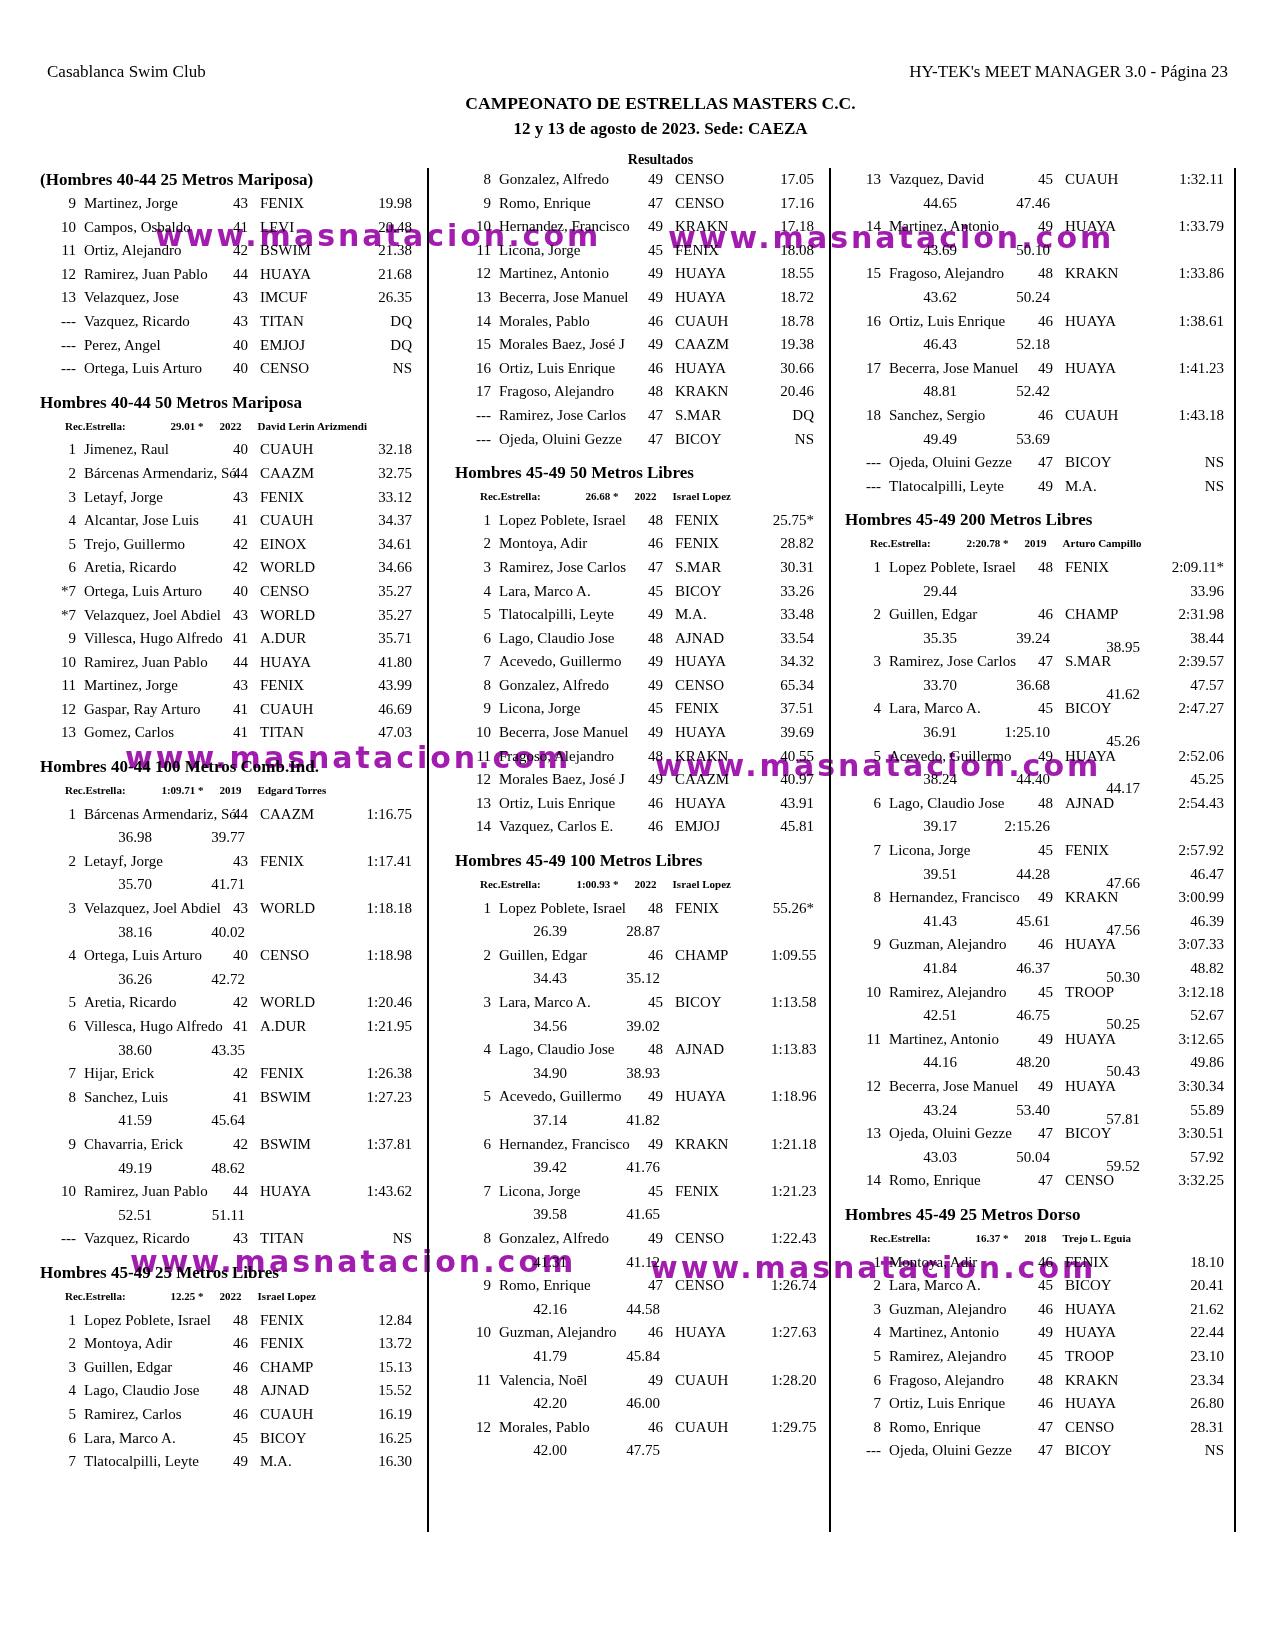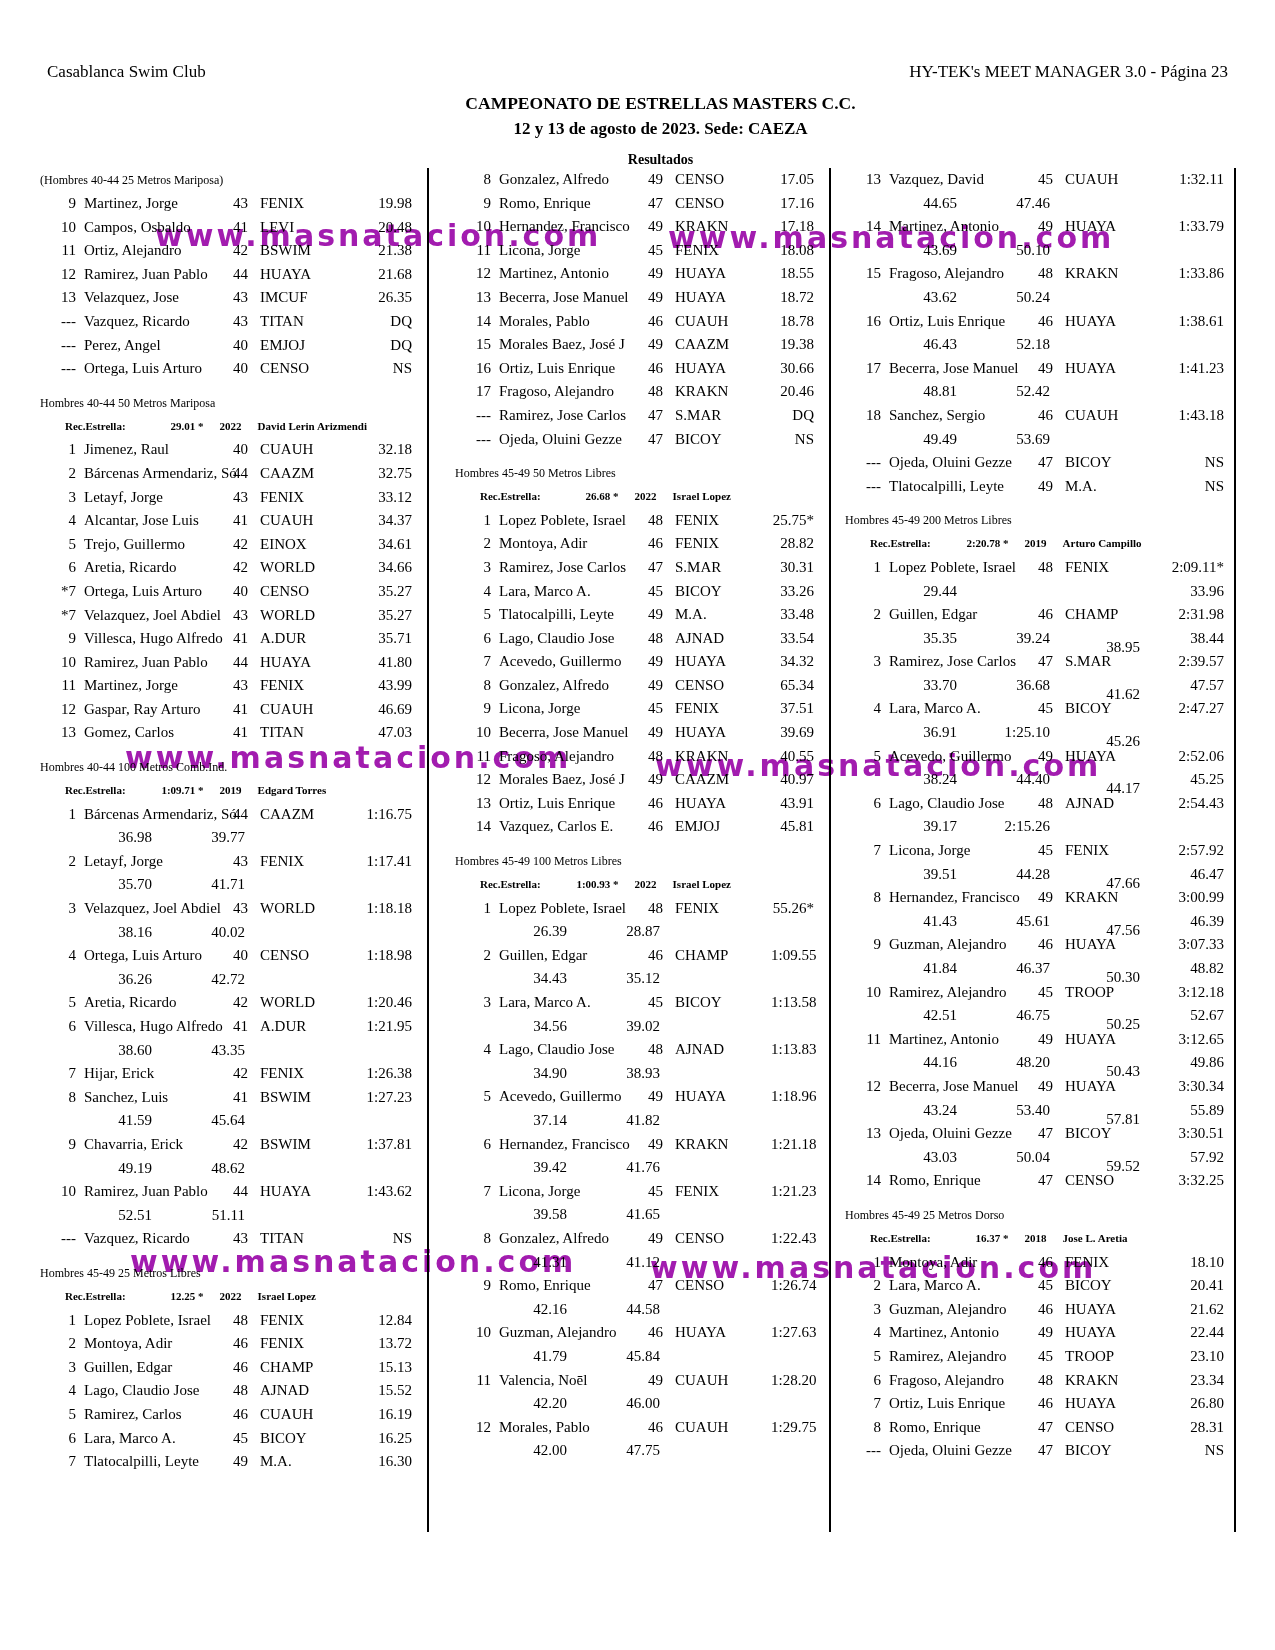--- a/index.html
+++ b/index.html
@@ -24,21 +24,21 @@
 
   
   .cols{position:absolute;top:168px;left:40px;display:flex;align-items:flex-start;}
   .col{box-sizing:border-box;}
   .col.c1{width:388px;padding-right:16px;}
   .col.c2{width:402px;padding-left:27px;padding-right:16px;}
   .col.c3{width:406px;padding-left:15px;padding-right:12px;}
 
   .section{margin-top:10px;}
   .col > .section:first-child{margin-top:0;}
-  .evt{font-weight:normal;font-size:12px;height:24px;line-height:24px;white-space:nowrap;}
+  .evt{font-weight:bold;font-size:17px;height:24px;line-height:24px;white-space:nowrap;}
   .rec{display:flex;height:23.6px;line-height:23.6px;font-weight:bold;
        font-size:11px;padding-left:25px;white-space:nowrap;}
   .rec .rt{width:78px;text-align:right;}
   .rec .ry{margin-left:16px;}
   .rec .rh{margin-left:16px;}
 
   .row{display:flex;height:23.6px;line-height:23.6px;font-size:15px;white-space:nowrap;}
   .row .place{width:36px;text-align:right;flex:0 0 auto;}
   .row .name{margin-left:8px;width:142px;flex:0 0 auto;overflow:visible;}
   .row .age{width:22px;text-align:right;flex:0 0 auto;}
@@ -1071,21 +1071,21 @@
             <div class="team">CENSO</div>
             <div class="time">3:32.25</div>
           </div>
         </div>
         <div class="section">
           <div class="evt">Hombres 45-49 25 Metros Dorso</div>
           <div class="rec">
             <div style="display: inline;">Rec.Estrella:</div>
             <div class="rt">16.37 *</div>
             <div class="ry">2018</div>
-            <div class="rh">Jose L. Aretia</div>
+            <div class="rh">Trejo L. Eguia</div>
           </div>
           <div class="row">
             <div class="place">1</div>
             <div class="name">Montoya, Adir</div>
             <div class="age">46</div>
             <div class="team">FENIX</div>
             <div class="time">18.10</div>
           </div>
           <div class="row">
             <div class="place">2</div>

